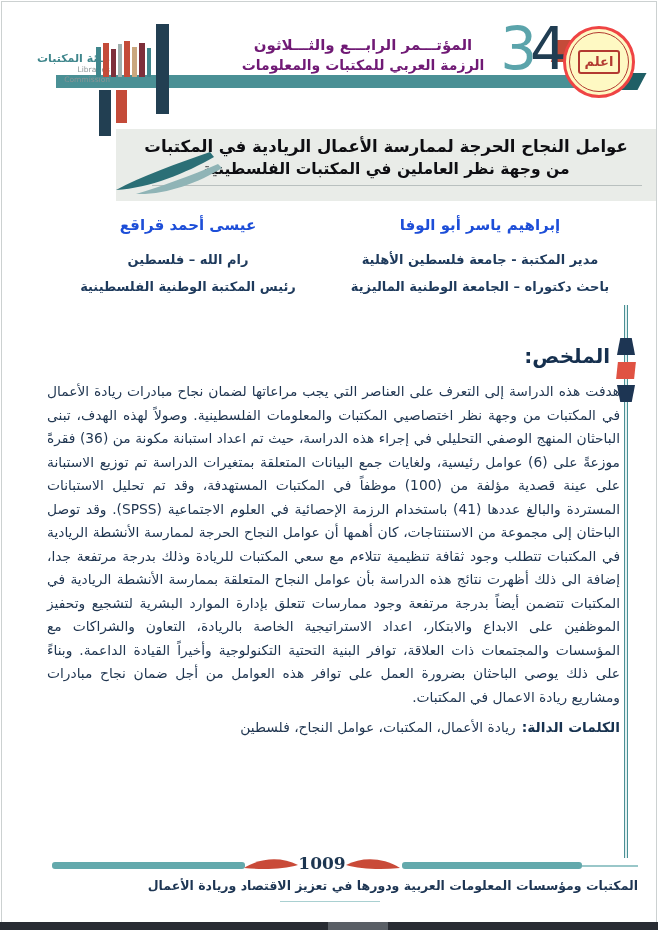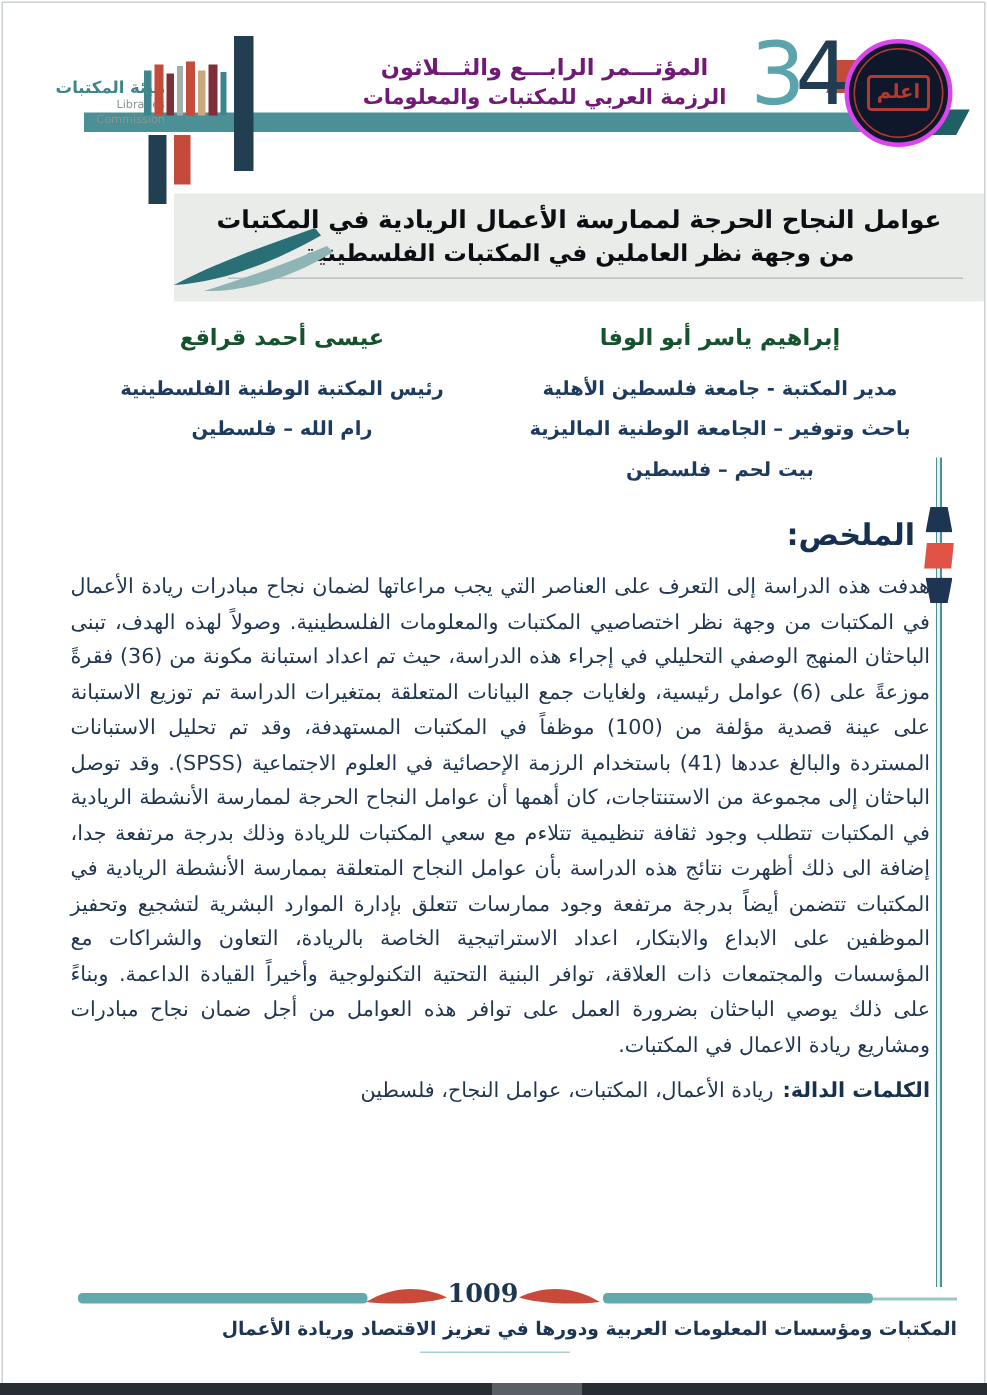--- a/index.html
+++ b/index.html
@@ -38,42 +38,42 @@
   .conf-title .l2{font-size:14px;line-height:20px;white-space:nowrap;}
 
   .logo34{position:absolute;right:96px;top:12px;z-index:3;font-weight:normal;
           font-size:58px;line-height:70px;letter-spacing:-7px;}
   .logo34 .d3{color:#5ba4ab;}
   .logo34 .d4{color:#203d52;}
   .logo34-red{position:absolute;right:88px;top:38px;width:14px;height:22px;
           background:#c44b39;transform:skewX(-16deg);z-index:2;}
 
   .emblem{position:absolute;right:21px;top:24px;width:72px;height:72px;border-radius:50%;
-          border:3px solid #d946ef;background:#0f172a;z-index:4;box-sizing:border-box;
+          border:3px solid #ef4444;background:#fef9c3;z-index:4;box-sizing:border-box;
           display:flex;align-items:center;justify-content:center;}
   .emblem::before{content:"";position:absolute;inset:3px;border-radius:50%;
           border:1px solid #b23a31;}
   .emblem-core{border:2px solid #b23a31;border-radius:3px;padding:3px 5px;
           color:#b23a31;font-weight:bold;font-size:13px;line-height:14px;direction:rtl;}
 
   
   .title-band{position:absolute;left:114px;top:127px;right:0;height:72px;
           background:#e9ece8;z-index:1;}
   .title-band .t{direction:rtl;text-align:center;color:#0e0e12;font-weight:bold;}
   .title-band .t1{font-size:16.5px;padding-top:7px;line-height:22px;}
   .title-band .t2{font-size:15.5px;line-height:22px;}
   .title-rule{position:absolute;left:150px;top:183px;width:490px;height:1px;
           background:#b9c0bf;z-index:2;}
   .title-swoosh{position:absolute;left:110px;top:148px;z-index:3;}
 
   
   .authors{position:absolute;left:40px;right:30px;top:214px;display:flex;
            direction:rtl;z-index:2;}
   .author{width:50%;text-align:center;direction:rtl;}
-  .author .name{color:#14532d;font-weight:bold;font-size:15px;margin-bottom:12px;}
+  .author .name{color:#1d4ed8;font-weight:bold;font-size:15px;margin-bottom:12px;}
   .author .aff{color:#1e3a5c;font-weight:bold;font-size:13px;line-height:27px;}
 
   
   .side-marker{position:absolute;right:21px;top:303px;width:18px;height:553px;z-index:1;}
   .side-line{position:absolute;left:50%;transform:translateX(-50%);top:0;bottom:0;width:4px;
       background:linear-gradient(to right,#4a9095 1px,#e2f0f0 1px,#e2f0f0 3px,#4a9095 3px);}
   .side-shape{position:absolute;left:0;width:18px;height:17px;}
   .ss-navy1{top:33px;background:#1d3553;clip-path:polygon(18% 0,82% 0,100% 100%,0 100%);}
   .ss-red{top:57px;background:#e05243;transform:skewX(-6deg);}
   .ss-navy2{top:80px;background:#1d3553;clip-path:polygon(0 0,100% 0,82% 100%,18% 100%);}
@@ -155,27 +155,26 @@
   <div class="title-rule"></div>
   <svg class="title-swoosh" width="112" height="50" viewBox="0 0 112 50">
     <path d="M98,2 C64,14 30,26 4,40 C38,38 74,23 102,7 Z" fill="#2b6f76"></path>
     <path d="M106,14 C78,26 50,36 24,44 C54,45 86,33 110,18 Z" fill="#8fb4b6"></path>
   </svg>
 
   <div class="authors">
     <div class="author">
       <div class="name">إبراهيم ياسر أبو الوفا</div>
       <div class="aff">مدير المكتبة - جامعة فلسطين الأهلية</div>
-      <div class="aff">باحث وتوفير – الجامعة الوطنية الماليزية</div>
-      <div class="aff">بيت لحم – فلسطين</div>
+      <div class="aff">باحث دكتوراه – الجامعة الوطنية الماليزية</div>
     </div>
     <div class="author">
       <div class="name">عيسى أحمد قراقع</div>
+      <div class="aff">رام الله – فلسطين</div>
       <div class="aff">رئيس المكتبة الوطنية الفلسطينية</div>
-      <div class="aff">رام الله – فلسطين</div>
     </div>
   </div>
 
   <div class="side-marker">
     <div class="side-line"></div>
     <div class="side-shape ss-navy1"></div>
     <div class="side-shape ss-red"></div>
     <div class="side-shape ss-navy2"></div>
   </div>
 

